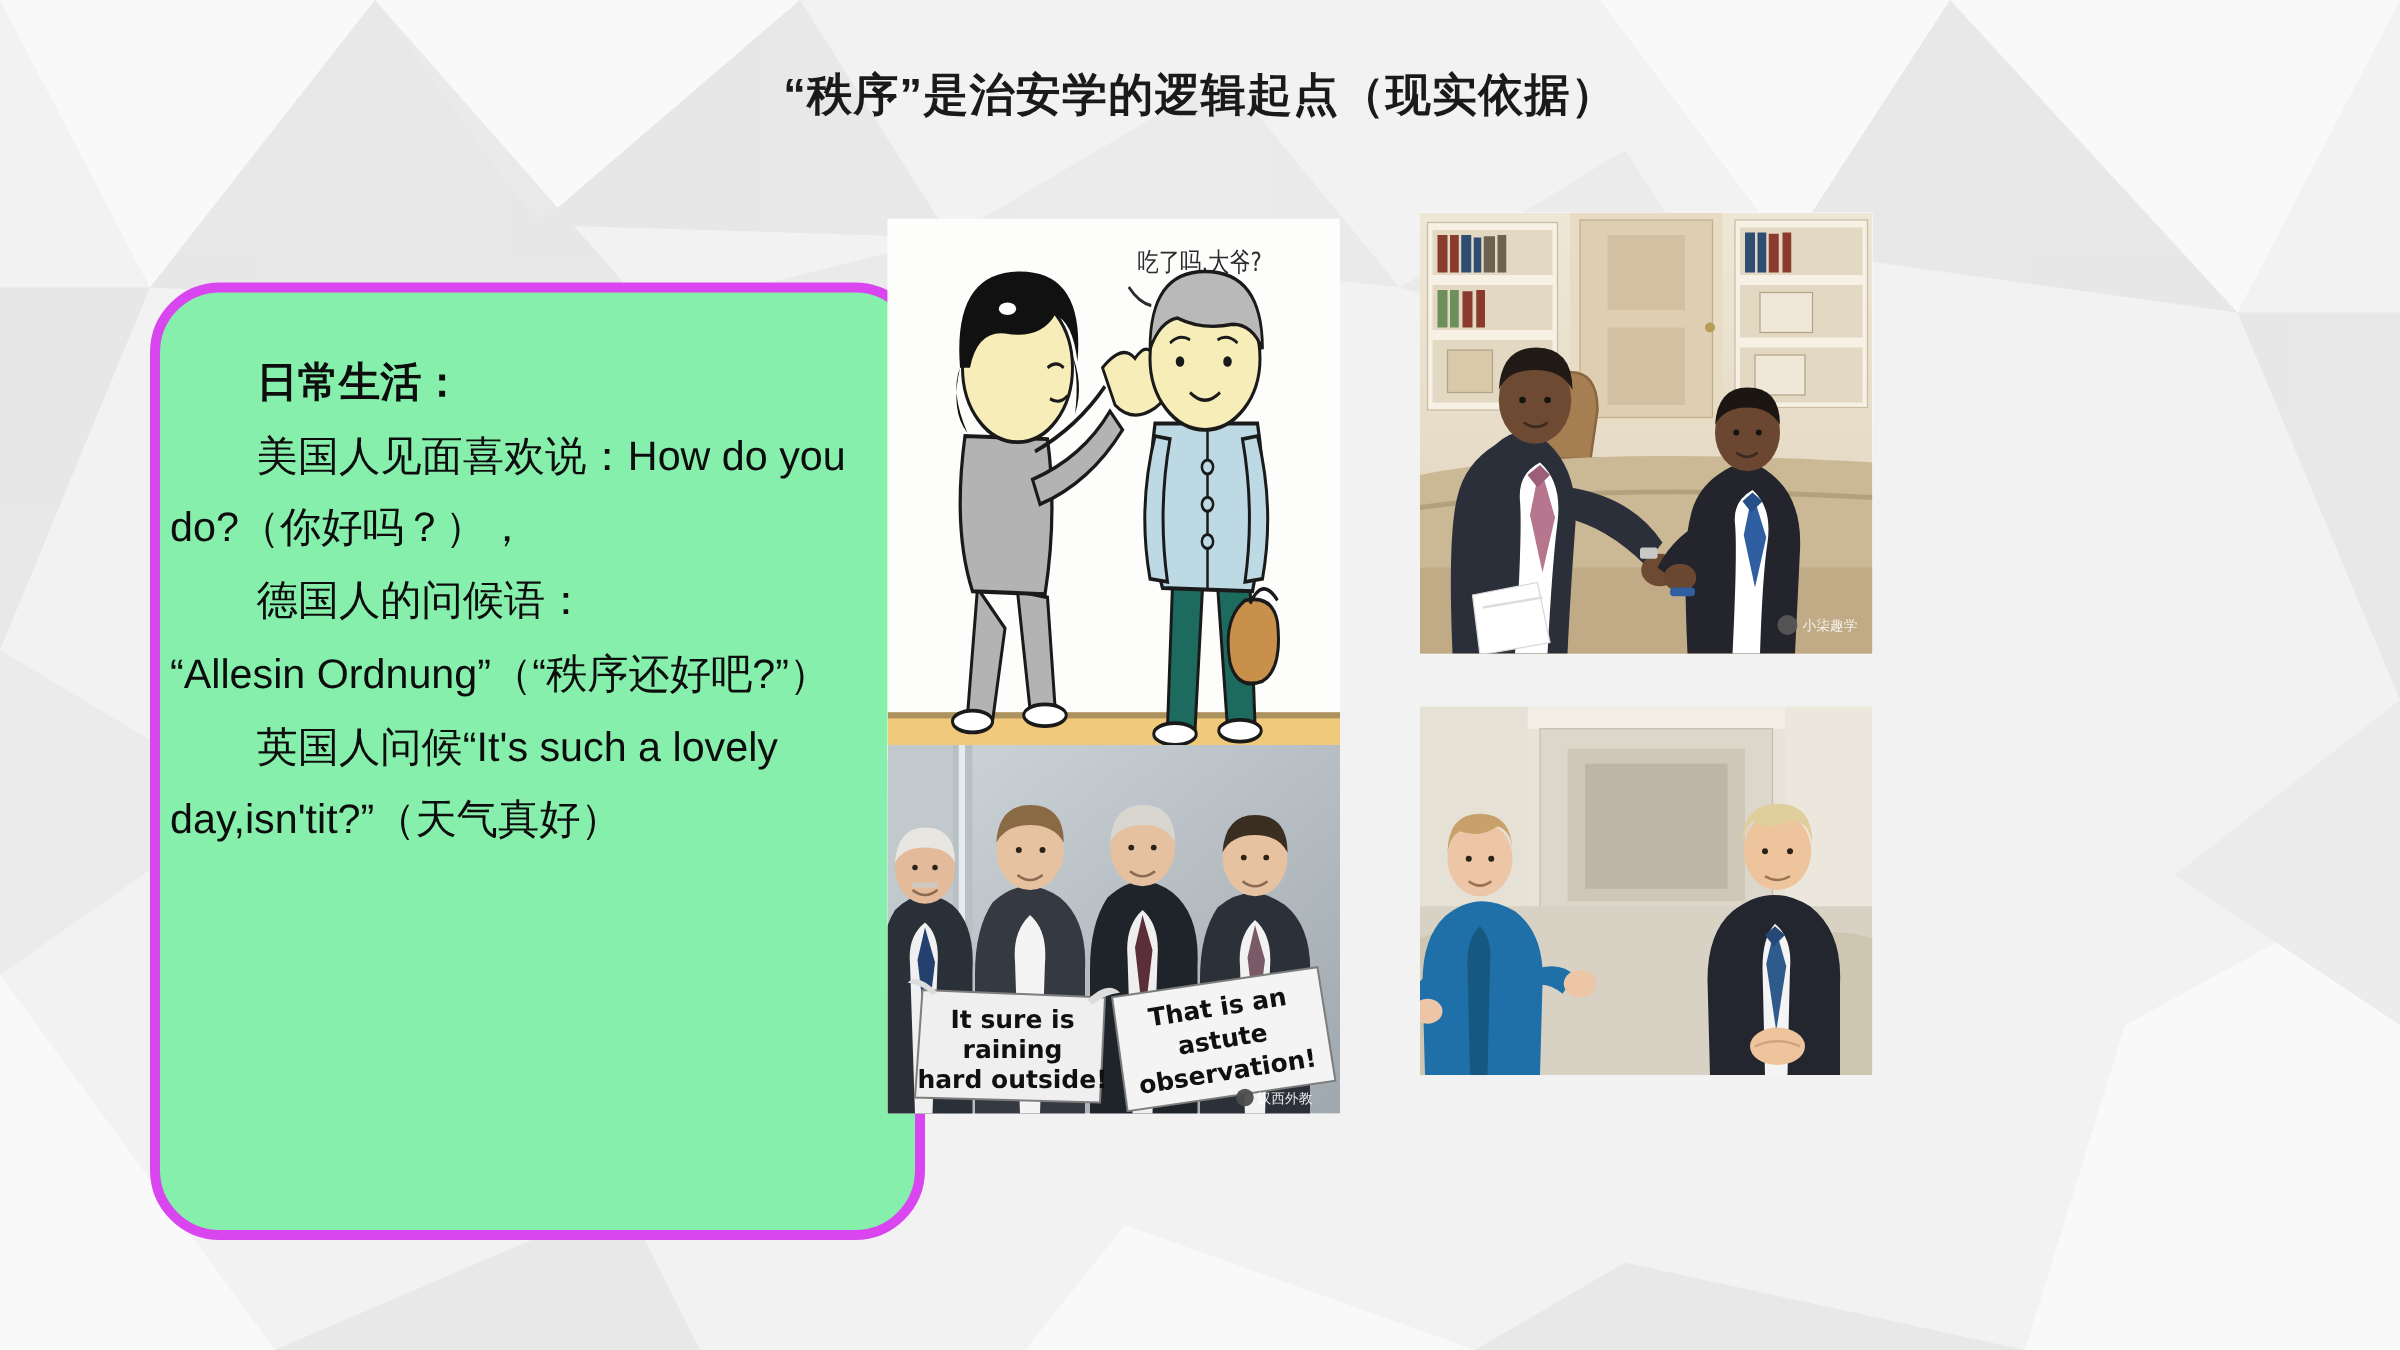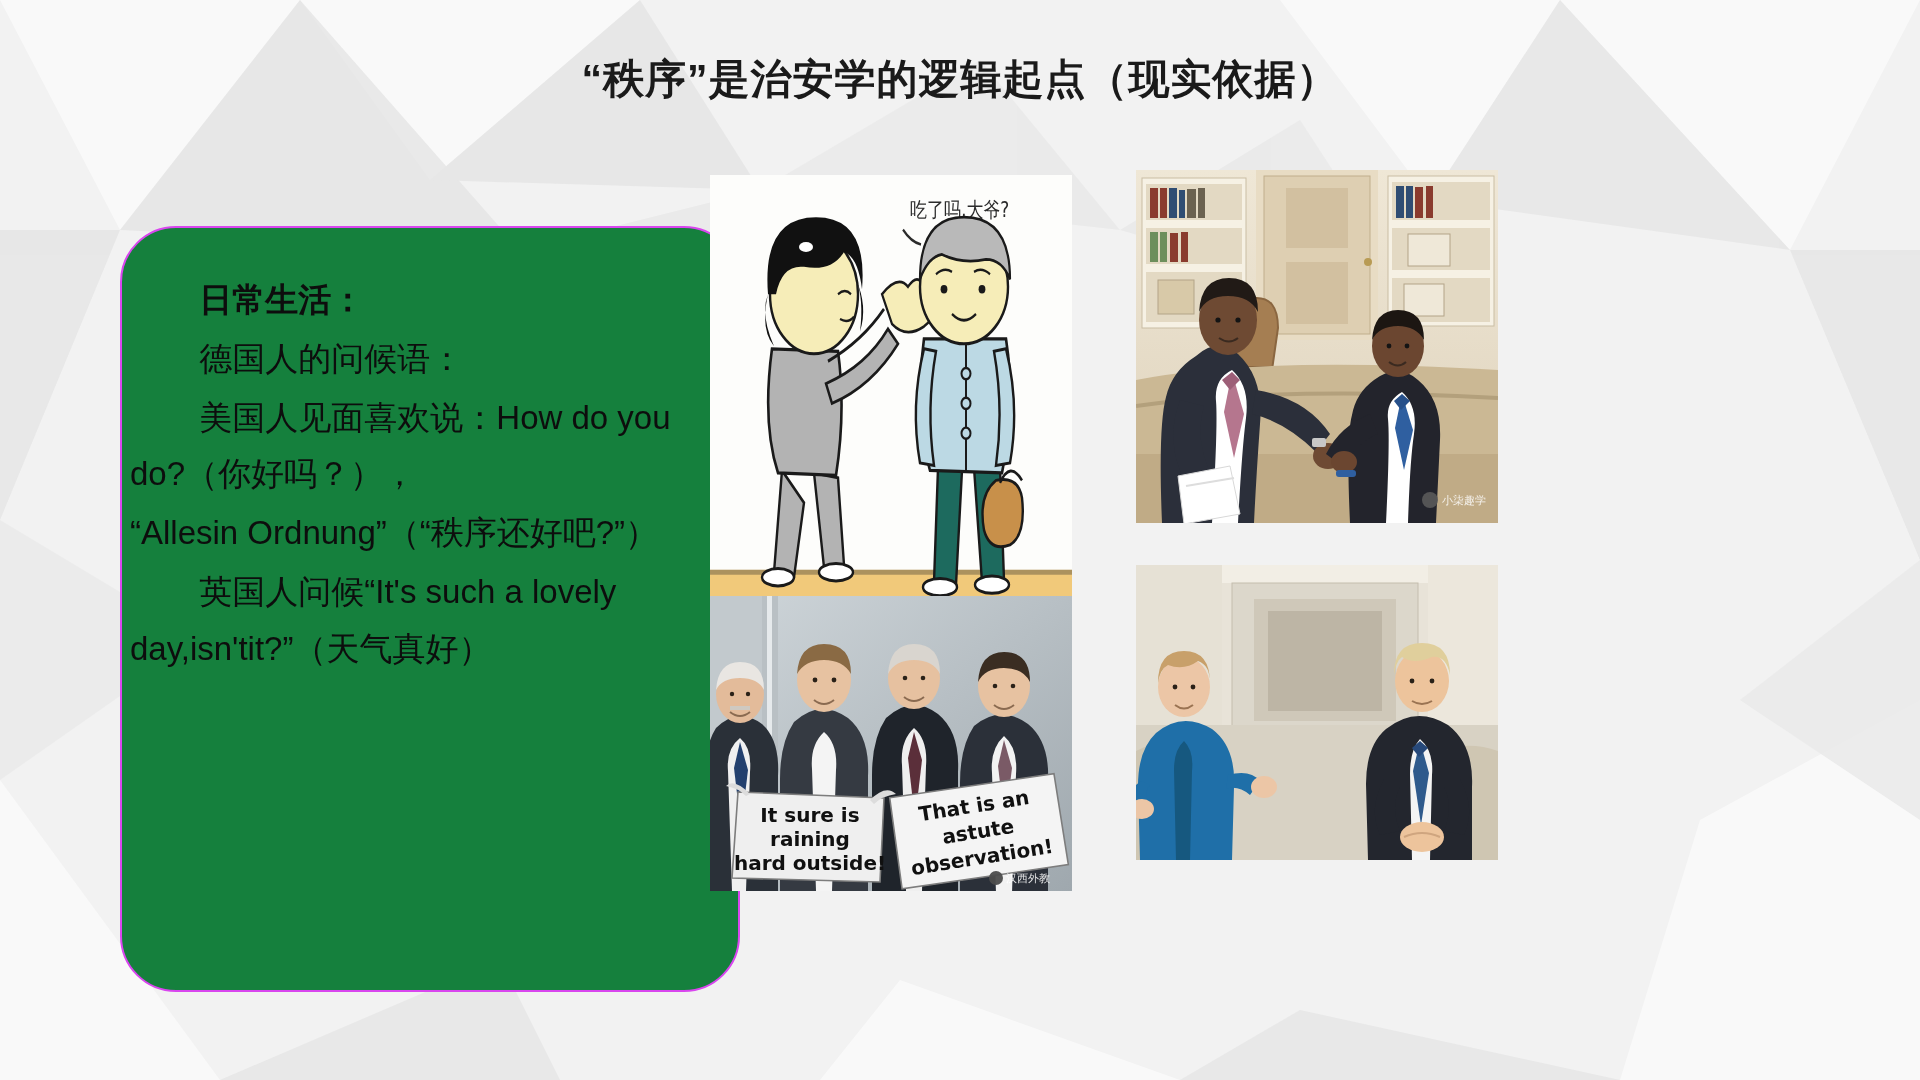--- a/index.html
+++ b/index.html
@@ -11,30 +11,30 @@
   
   .bg-poly{position:absolute;inset:0;overflow:hidden;z-index:0;}
   .bg-poly svg{display:block;width:1920px;height:1080px;}
 
   .slide{position:absolute;inset:0;z-index:1;}
 
   
   .title{
     position:absolute;left:0;top:52px;width:1920px;
     text-align:center;
-    font-size:41px;font-weight:bold;color:#1a1a1a;
+    font-size:36px;font-weight:bold;color:#1a1a1a;
     letter-spacing:1px;
     font-family:"Liberation Sans","DejaVu Sans",sans-serif;
   }
 
   
   .card{
     position:absolute;left:120px;top:226px;width:620px;height:766px;
-    background:#15803d;
-    border:2px solid #d946ef;
+    background:#86efac;
+    border:8px solid #d946ef;
     border-radius:56px;
     box-sizing:border-box;
   }
   .card-inner{
     position:absolute;left:8px;top:44px;right:18px;
     font-size:33px;line-height:1.72;color:#0d0d0d;
   }
   .ln{margin:0 0 2px 0;}
   .indent{text-indent:2.1em;}
   .bold{font-weight:bold;}
@@ -97,22 +97,22 @@
   </svg>
 </div>
 
 <div class="slide">
 
   <div class="title">“秩序”是治安学的逻辑起点（现实依据）</div>
 
   <div class="card">
     <div class="card-inner">
       <p class="ln bold indent">日常生活：</p>
+      <p class="ln indent">美国人见面喜欢说：How do you do?（你好吗？），</p>
       <p class="ln indent">德国人的问候语：</p>
-      <p class="ln indent">美国人见面喜欢说：How do you do?（你好吗？），</p>
       <p class="ln">“Allesin Ordnung”（“秩序还好吧?”）</p>
       <p class="ln indent">英国人问候“It's such a lovely day,isn'tit?”（天气真好）</p>
     </div>
   </div>
 
   <div class="ph ph-cartoon">
     <svg viewBox="0 0 362 348" preserveAspectRatio="none">
       <rect width="362" height="348" fill="#fdfdfb"></rect>
 
       <text class="cartoon-text" x="200" y="34">吃了吗,大爷?</text>

